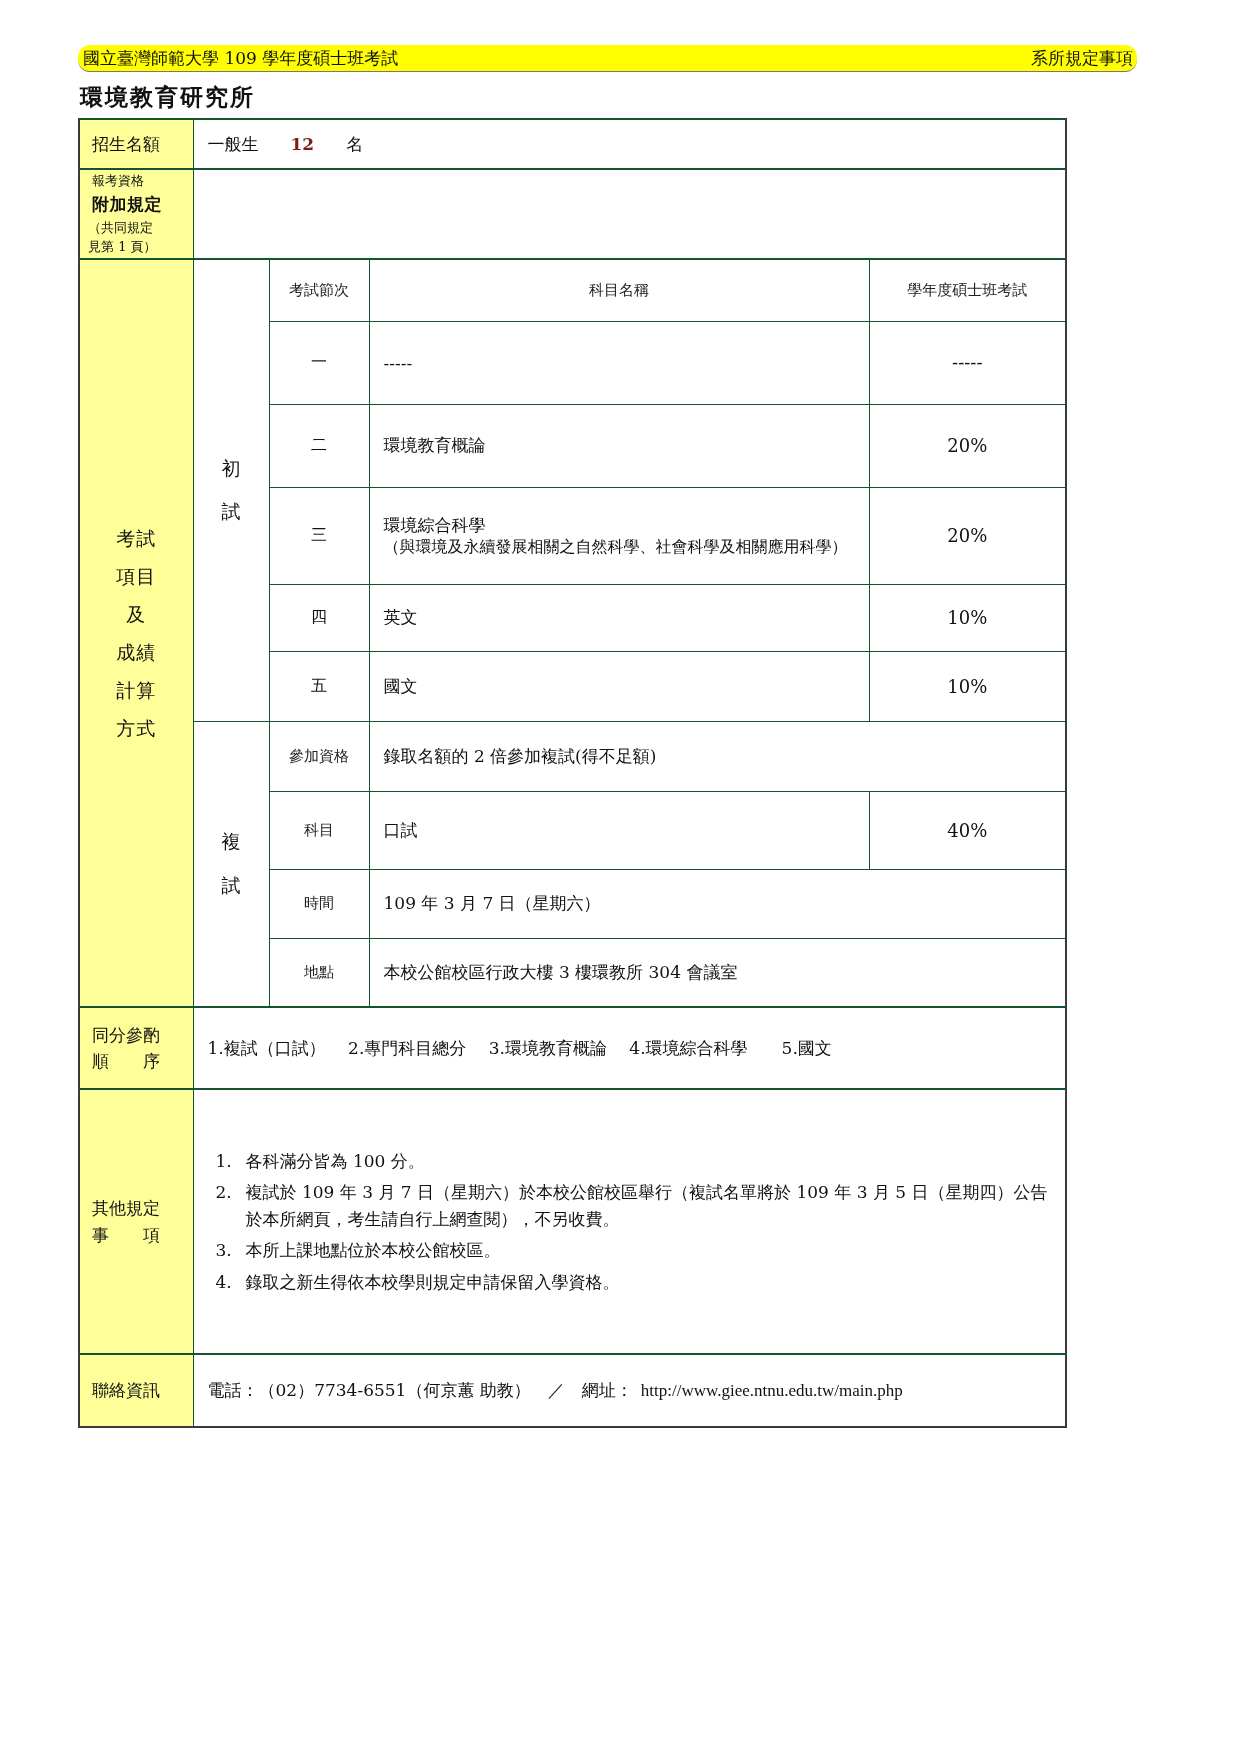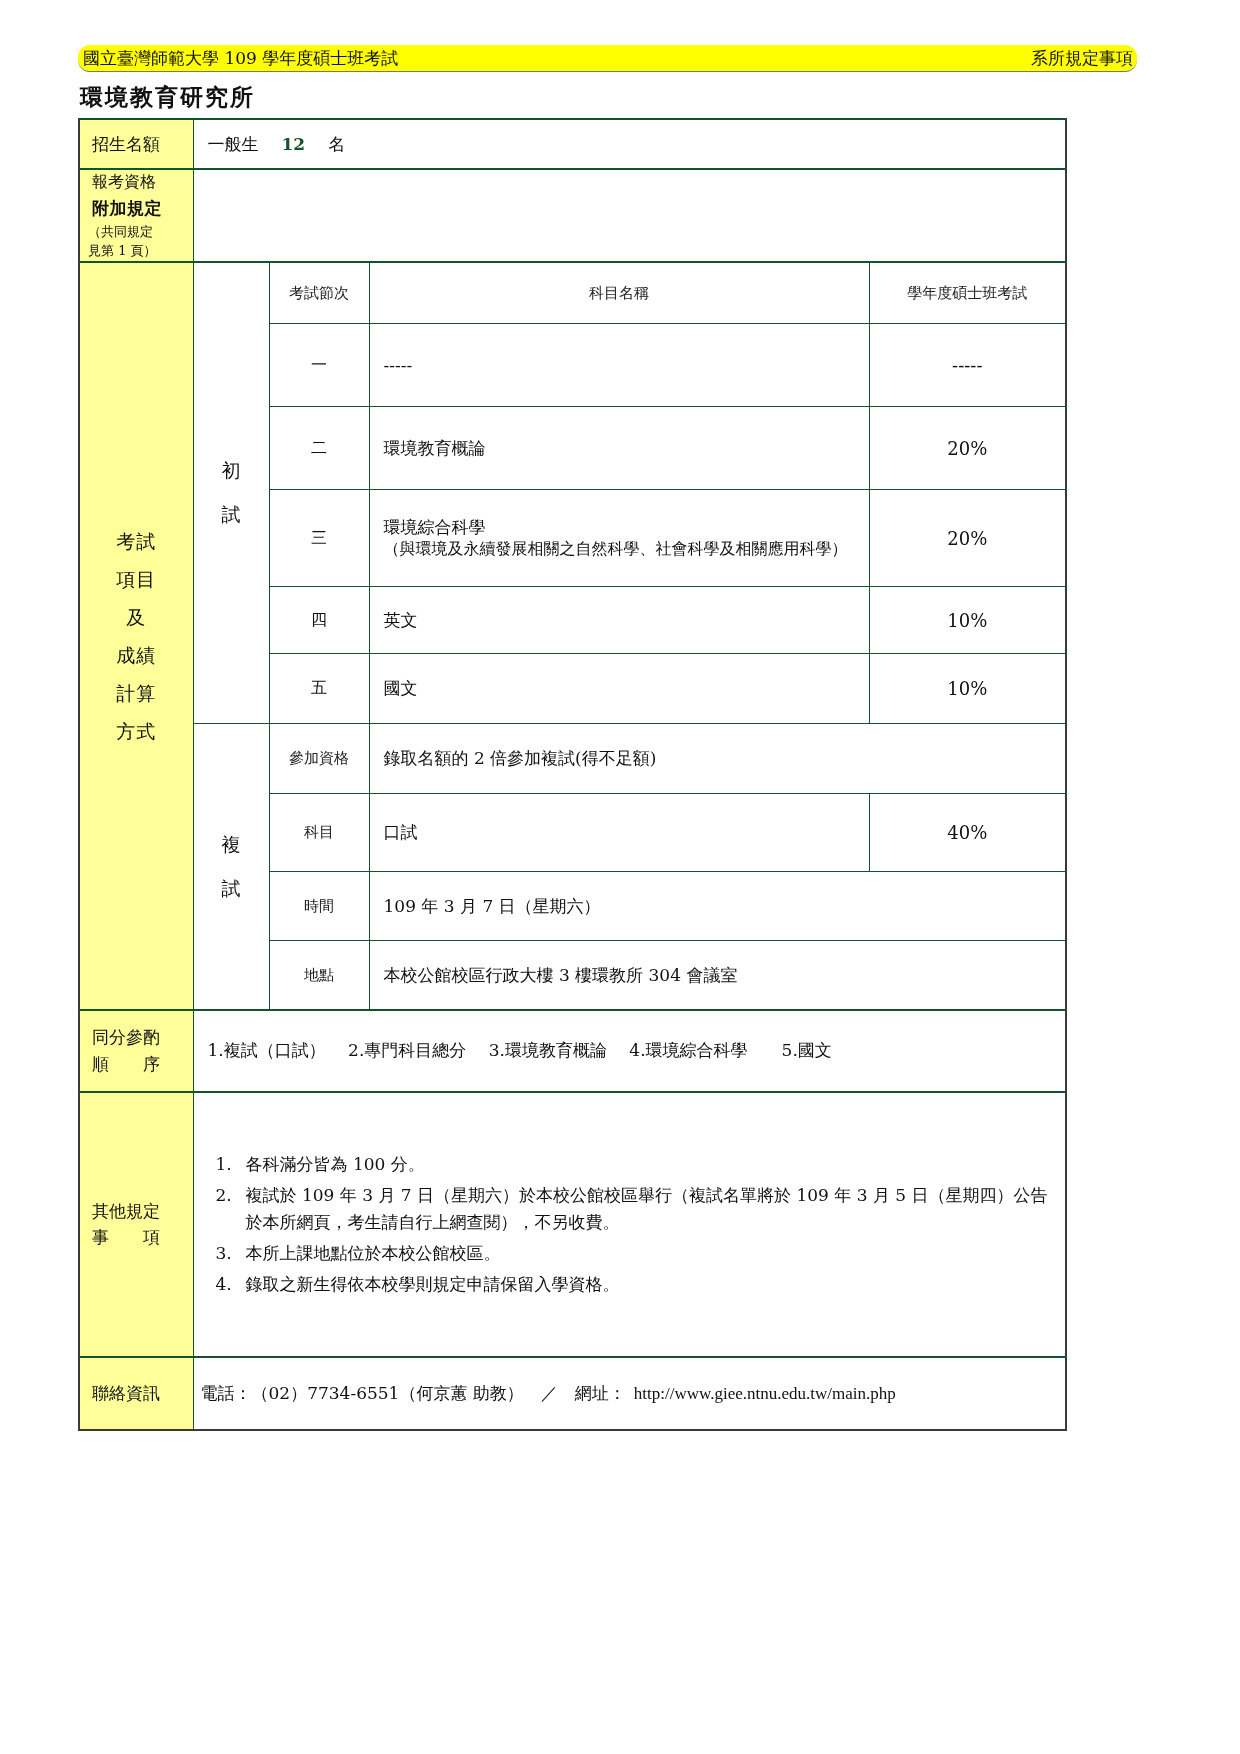--- a/index.html
+++ b/index.html
@@ -50,36 +50,36 @@
   .stage-label { font-size:19px; line-height:2.3; white-space:pre-line; display:block; text-align:center; }
   td.stage { background:#fff; text-align:center; }
 
   .exam-ylabel-text { font-size:19px; line-height:2.0; white-space:pre-line; display:block; text-align:center; padding-left:0; letter-spacing:1px; }
   td.exam-ylabel { background:#FFFF99; text-align:center; padding-left:0; }
 
   .subhead { font-size:15px; color:#222; }
   .pct { font-size:18px; }
   .session { font-size:16px; }
 
-  .red-num { color:#14532d; font-weight:bold; margin:0 23px; font-size:17px; }
-
-  .elig-line1 { display:block; font-size:16px; }
+  .red-num { color:#7f1d1d; font-weight:bold; margin:0 32px; font-size:17px; }
+
+  .elig-line1 { display:block; font-size:13px; }
   .elig-line2 { display:block; font-size:17px; font-weight:bold; letter-spacing:0.5px; }
   .elig-line3 { display:block; font-size:13px; white-space:pre-line; margin-left:-4px; line-height:1.45; margin-top:2px; }
 
   .subject-main { display:block; }
   .subject-note { display:block; font-size:16px; }
 
   .rules-cell { padding:0 10px 0 22px; }
   .rules-list { }
   .rule-item { display:flex; line-height:1.55; margin:5px 0; font-size:17px; }
   .rule-num { flex:0 0 30px; }
   .rule-text { flex:1; white-space:pre-line; }
 
-  .contact-cell { padding-left:7px; }
+  .contact-cell { padding-left:14px; }
   .contact-url { font-family:"Liberation Serif","DejaVu Serif",serif; margin-left:8px; }
 
   .page-number {
     position:absolute; left:0; top:1686px; width:1240px;
     text-align:center; font-size:18px;
   }
 </style>
 </head>
 <body>
 

